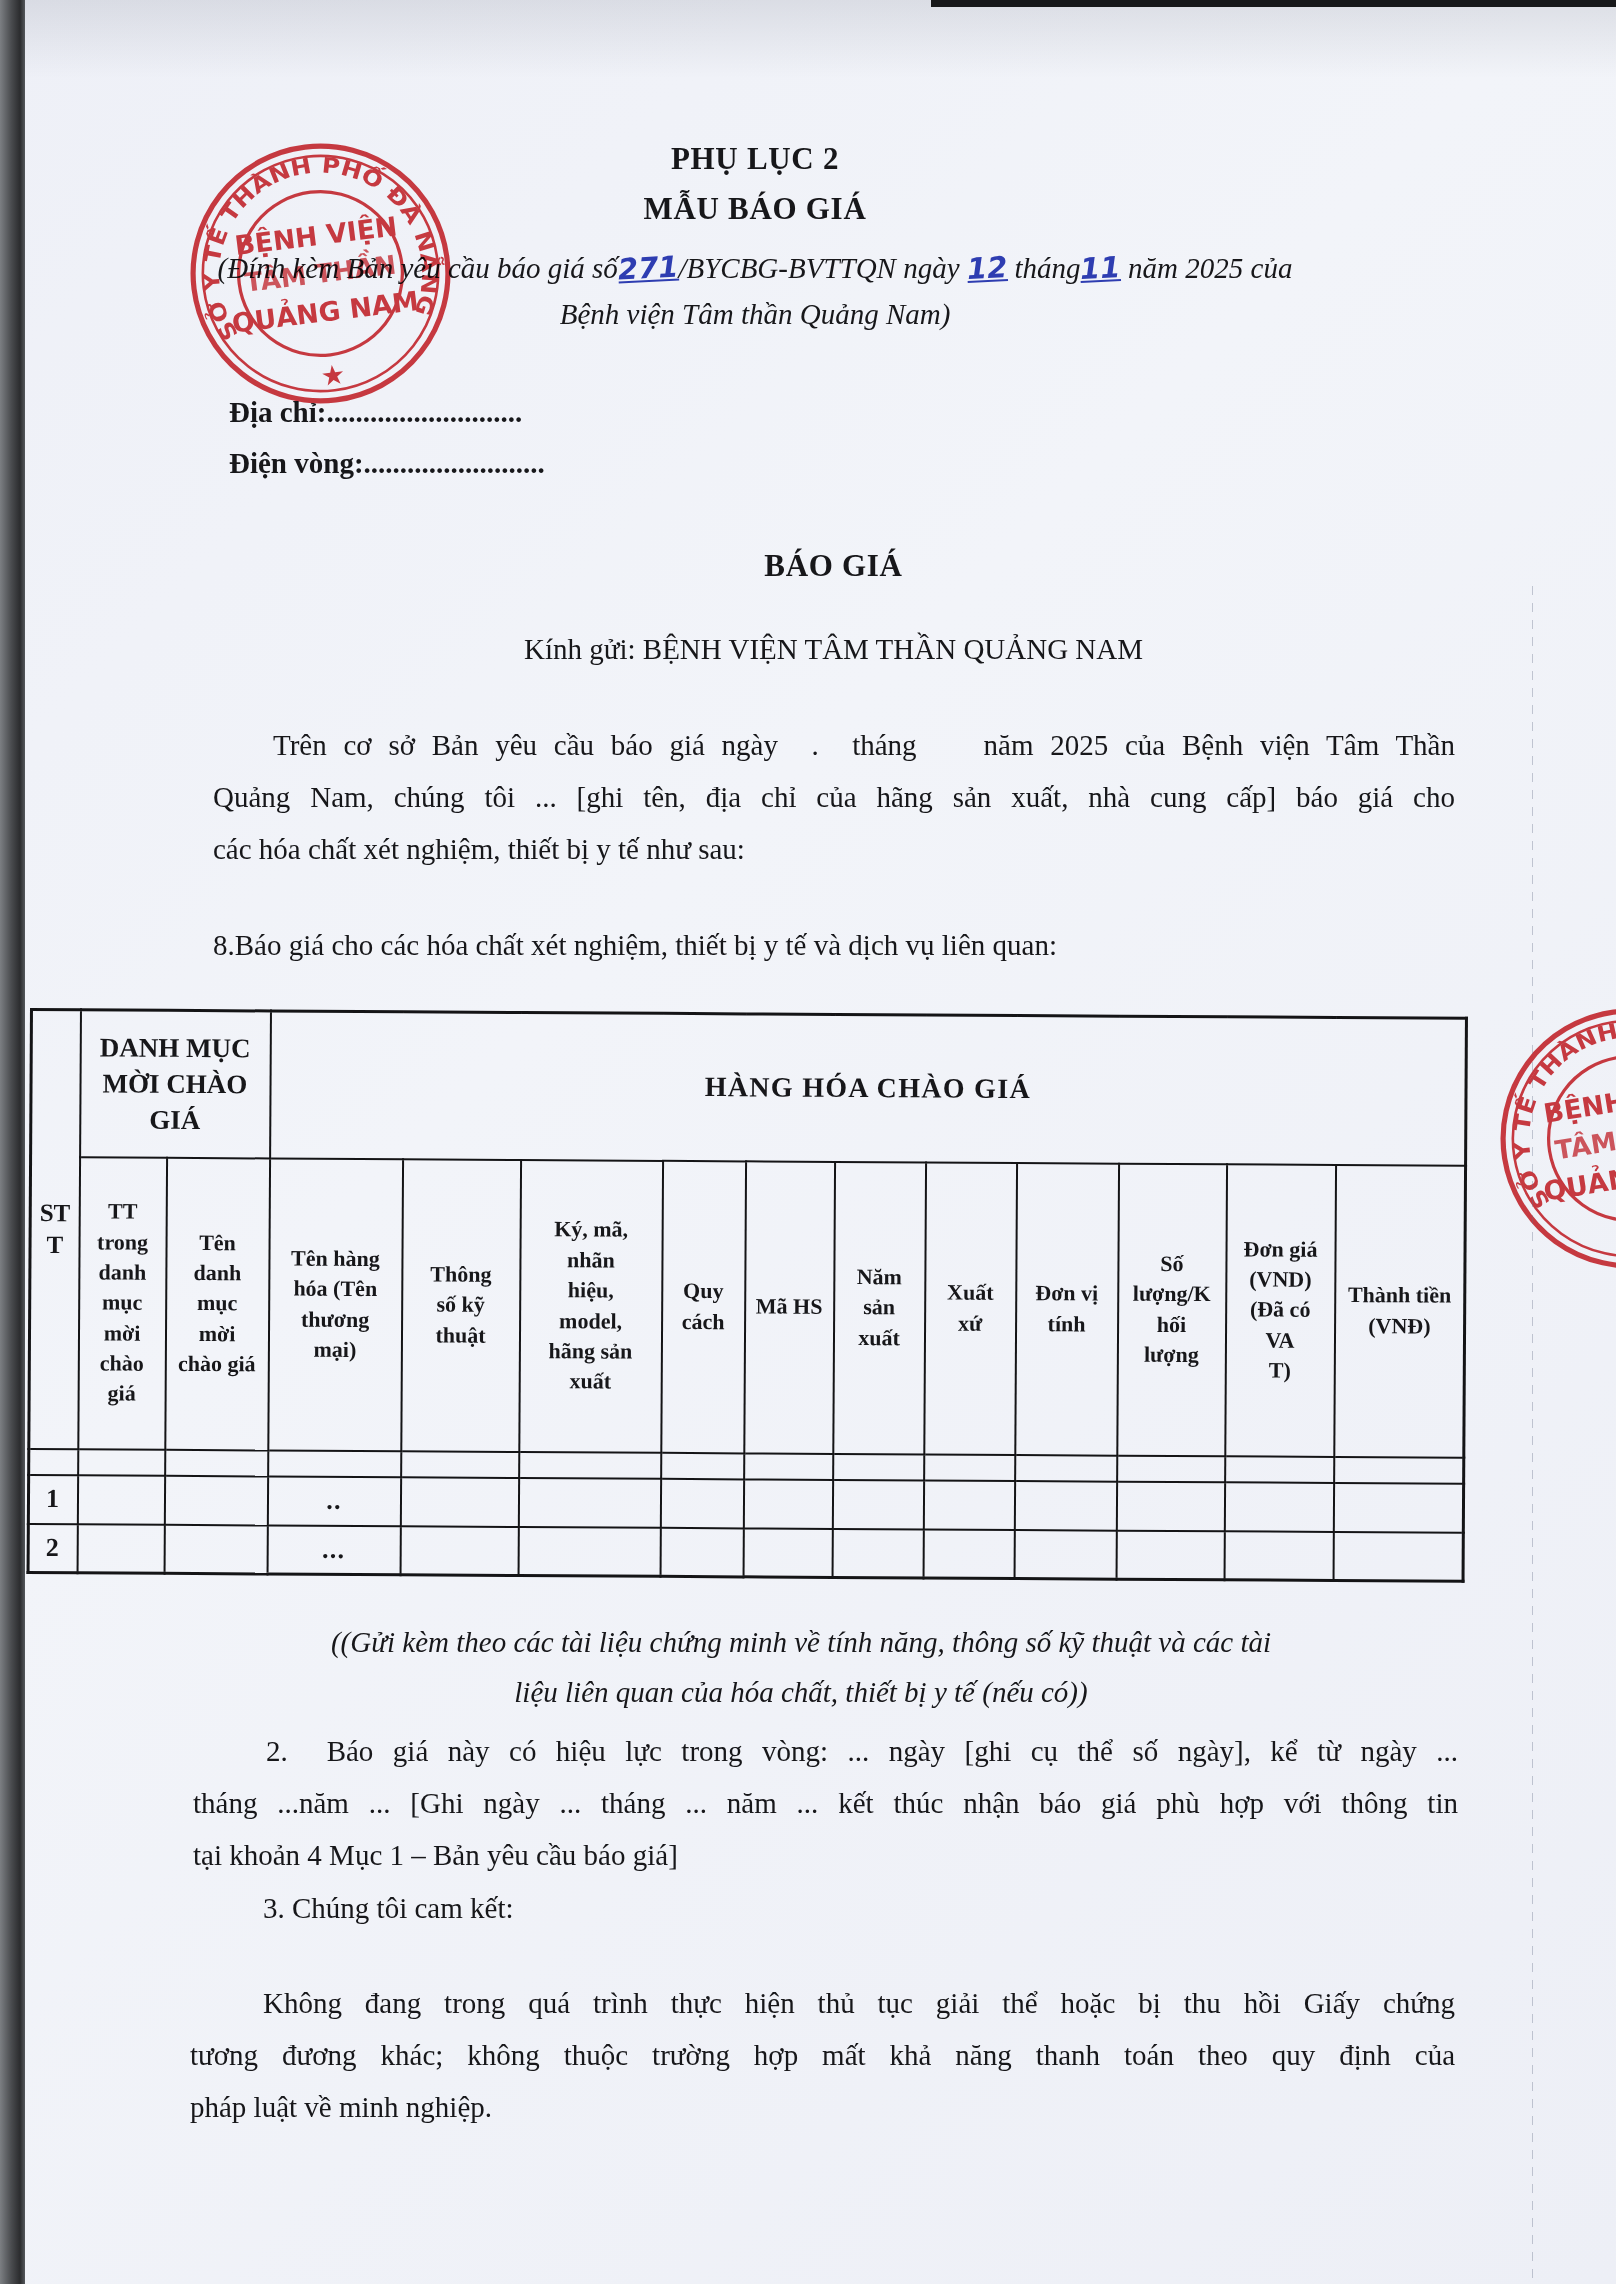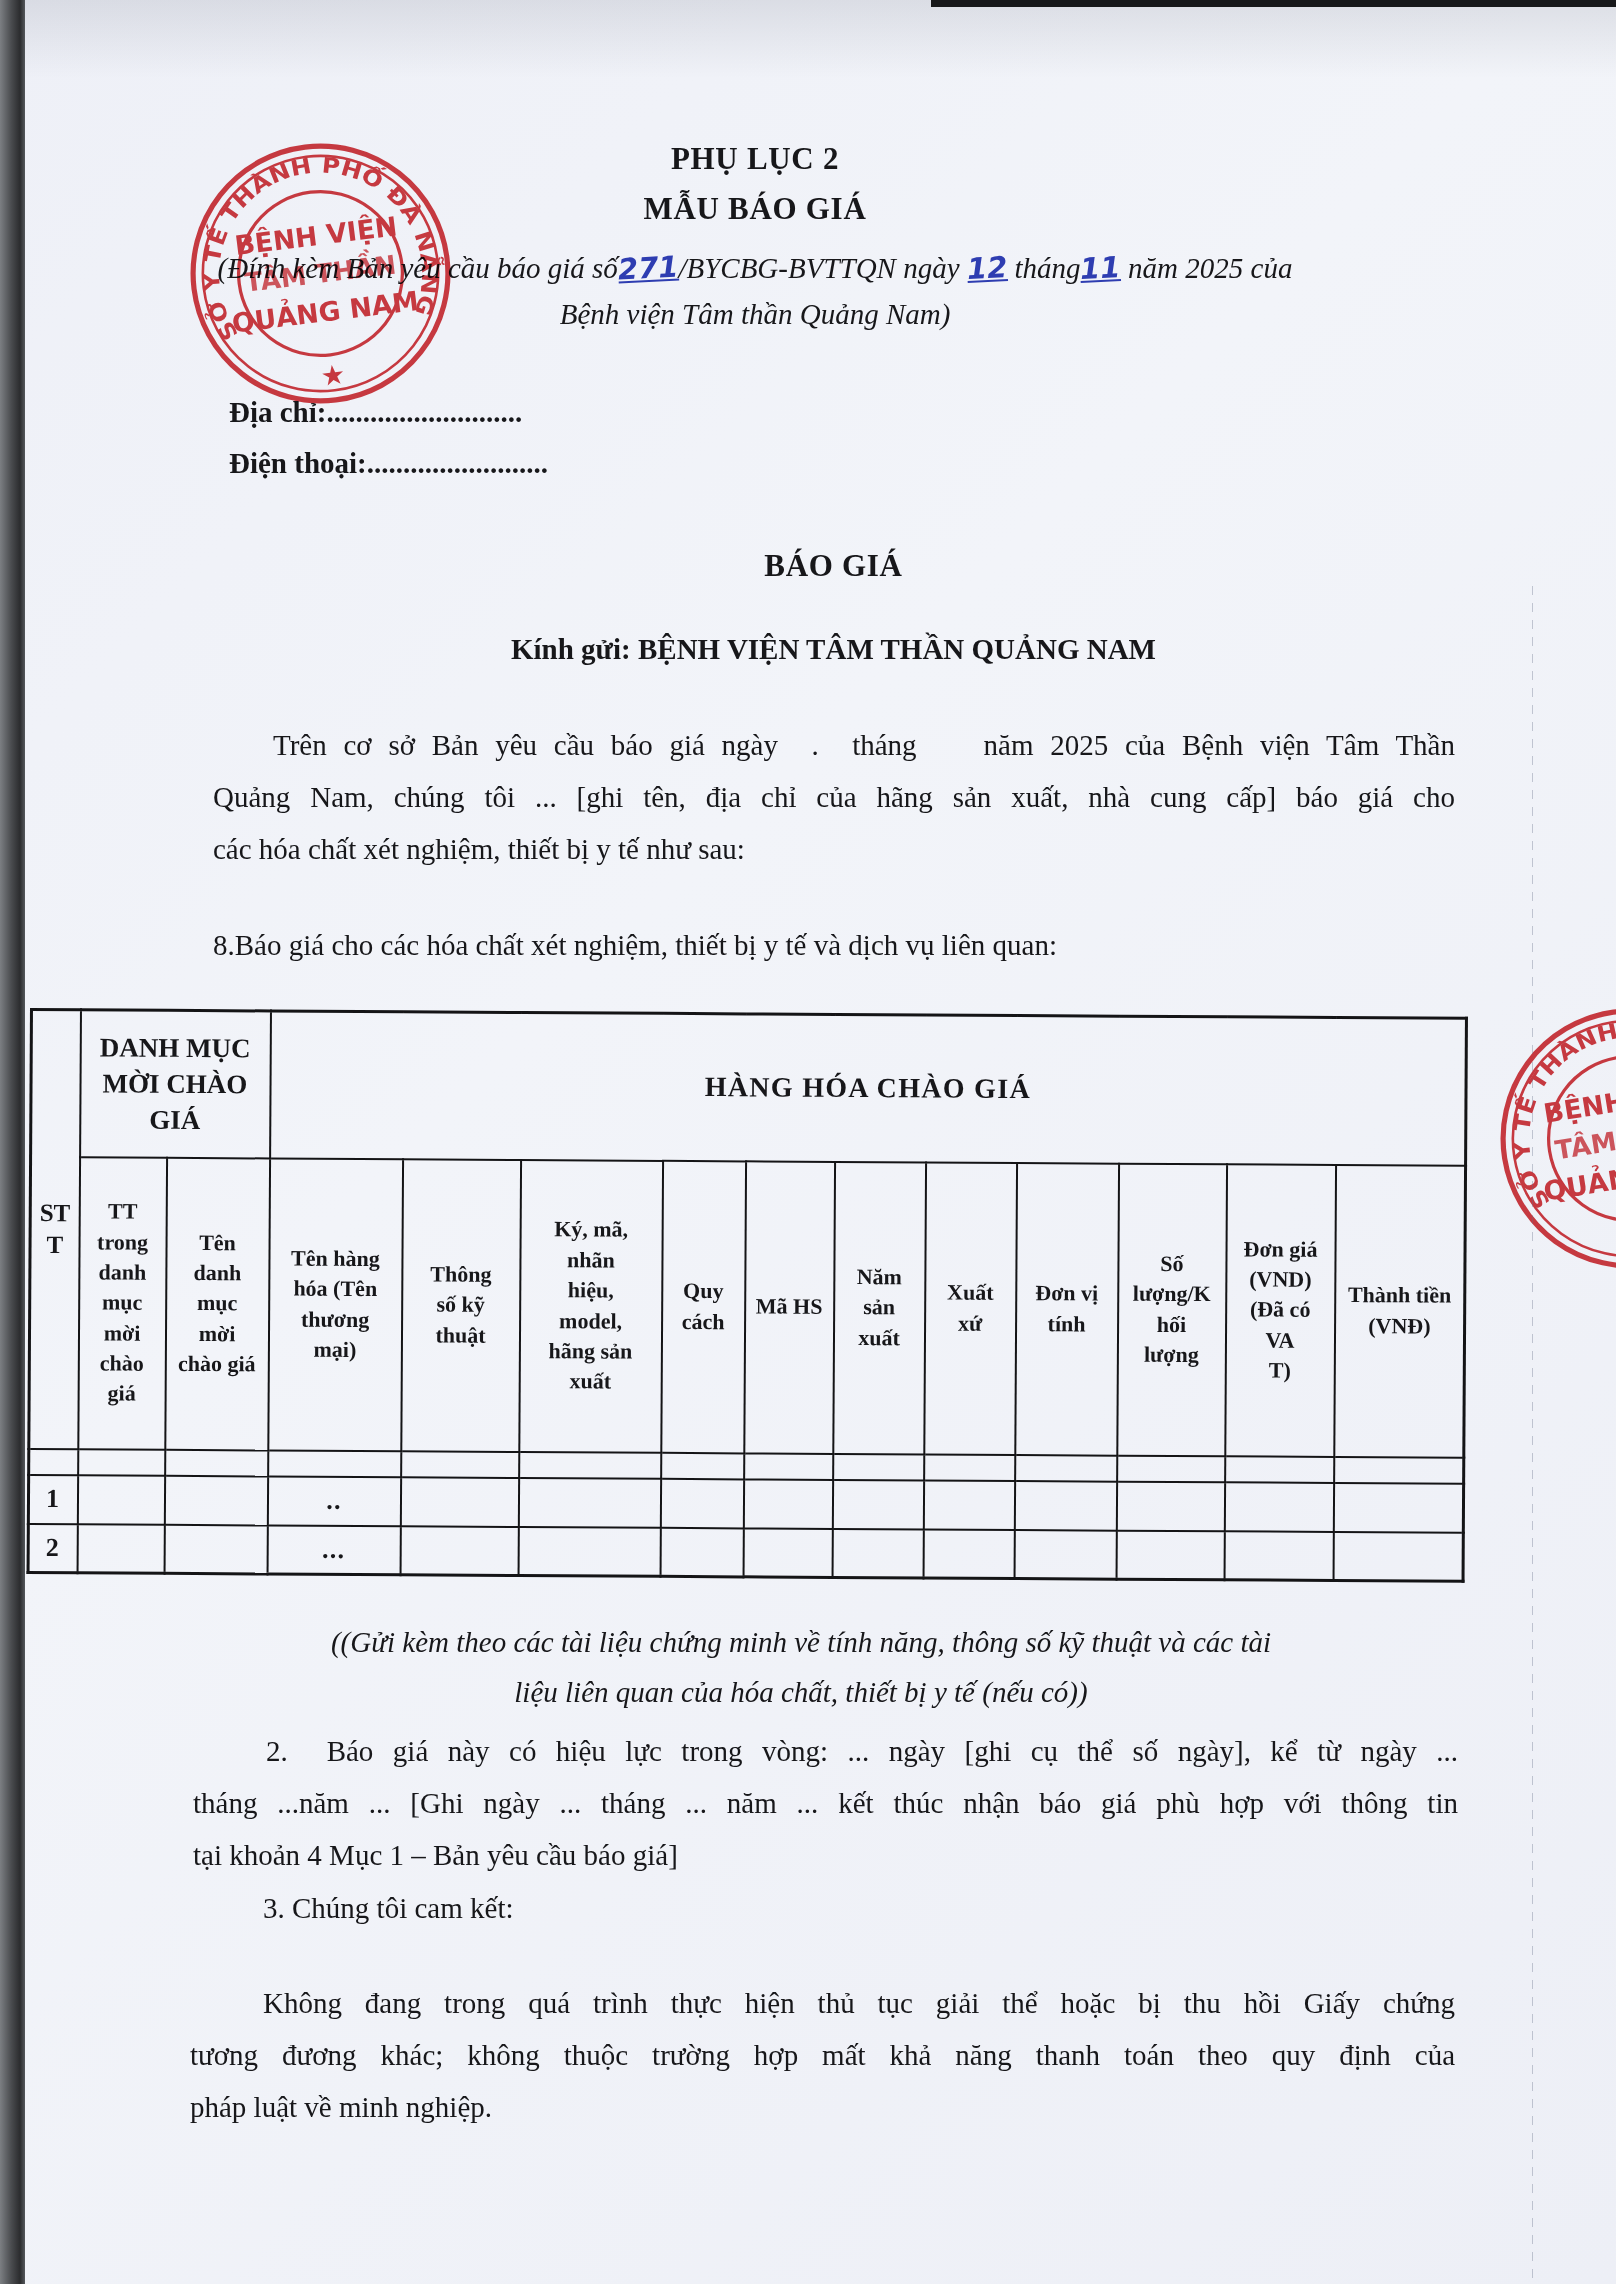--- a/index.html
+++ b/index.html
@@ -25,21 +25,21 @@
   .h-title{font-size:31px;font-weight:bold;line-height:1.62;letter-spacing:0.7px;}
   .attachment{margin-top:10.4px;font-style:italic;font-size:29px;line-height:1.6;}
   .hand{font-family:"DejaVu Sans",sans-serif;font-style:italic;font-weight:bold;
     color:#2e3db1;text-decoration:underline;display:inline-block;transform:rotate(-3deg);}
 
   .company{position:absolute;left:229px;top:387px;font-size:29px;font-weight:bold;line-height:1.77;}
 
   .quote-title{position:absolute;left:163px;top:548px;width:1341px;text-align:center;
     font-size:31px;font-weight:bold;letter-spacing:0.7px;}
   .salutation{position:absolute;left:163px;top:633px;width:1341px;text-align:center;
-    font-size:29px;font-weight:bold;}
+    font-size:29px;font-weight:normal;}
 
   .para{font-size:29px;line-height:1.8;}
   .jline{text-align:justify;text-align-last:justify;}
   .lline{text-align:left;}
   .para1{position:absolute;left:213px;top:719px;width:1242px;}
   .para1 .first{text-indent:60px;}
   .sec1{position:absolute;left:213px;top:929px;width:1289px;font-size:29px;}
 
   
   .qtable{position:absolute;left:30px;top:1008px;width:1437px;border-collapse:collapse;
@@ -90,21 +90,21 @@
     <div class="h-title">PHỤ LỤC 2</div>
     <div class="h-title">MẪU BÁO GIÁ</div>
     <div class="attachment">
       <span>(Đính kèm Bản yêu cầu báo giá số</span><span class="hand">271</span><span>/BYCBG-BVTTQN ngày </span><span class="hand">12</span><span> tháng</span><span class="hand">11</span><span> năm 2025 của</span>
       <div>Bệnh viện Tâm thần Quảng Nam)</div>
     </div>
   </div>
 
   <div class="company">
     <div>Địa chỉ:...........................</div>
-    <div>Điện thoại:.........................</div>
+    <div>Điện vòng:.........................</div>
   </div>
 
   <div class="quote-title">BÁO GIÁ</div>
   <div class="salutation">Kính gửi: BỆNH VIỆN TÂM THẦN QUẢNG NAM</div>
 
   <div class="para para1">
     <div class="jline first">Trên cơ sở Bản yêu cầu báo giá ngày&nbsp;&nbsp;.&nbsp;&nbsp;tháng&nbsp;&nbsp;&nbsp;&nbsp;năm 2025 của Bệnh viện Tâm Thần</div>
     <div class="jline">Quảng Nam, chúng tôi ... [ghi tên, địa chỉ của hãng sản xuất, nhà cung cấp] báo giá cho</div>
     <div class="lline">các hóa chất xét nghiệm, thiết bị y tế như sau:</div>
   </div>

